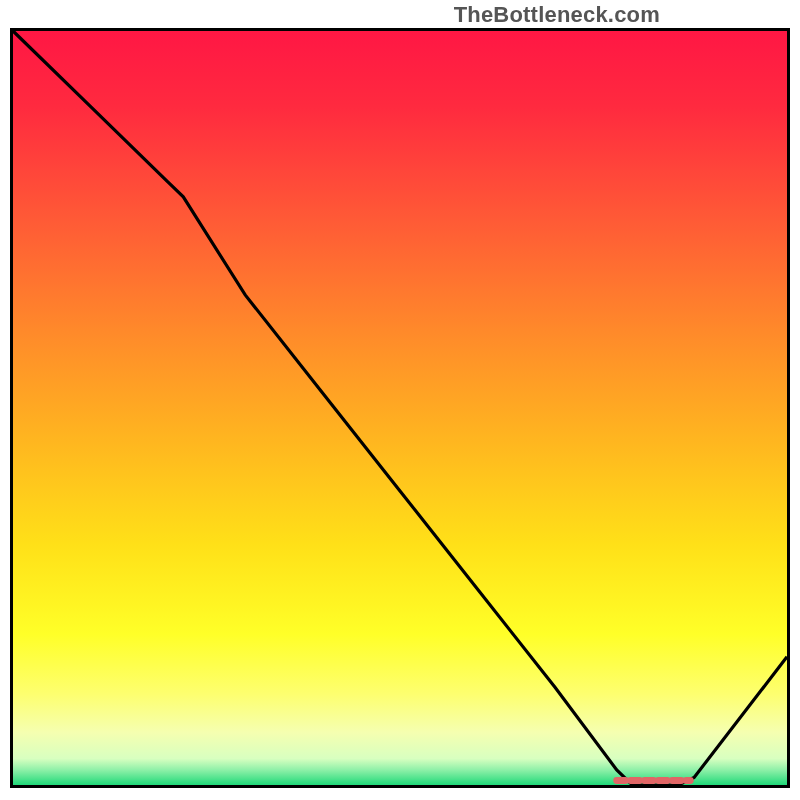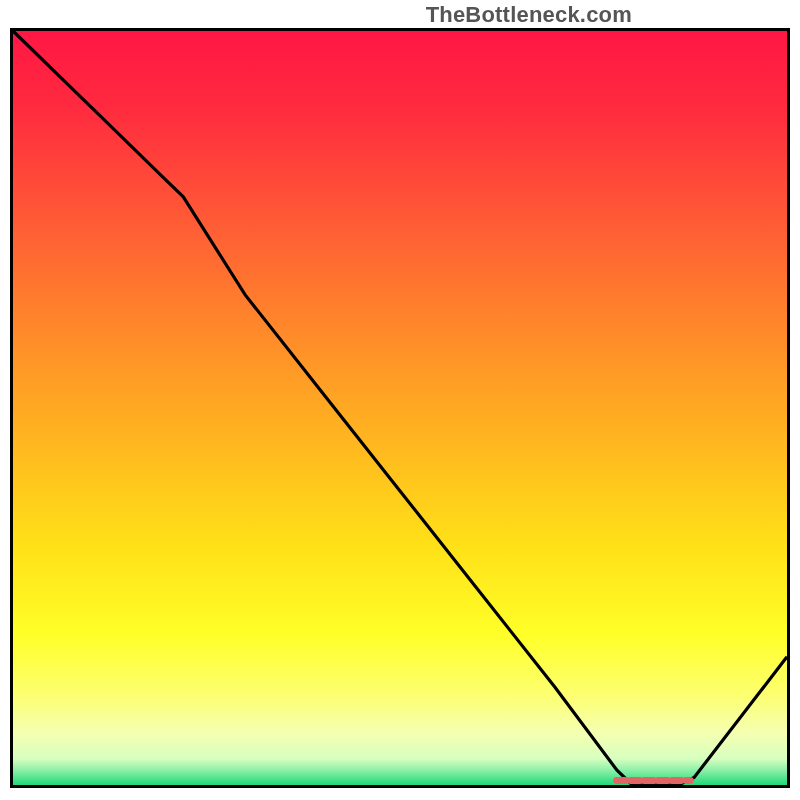--- a/index.html
+++ b/index.html
@@ -8,20 +8,21 @@
     width: 800px;
     height: 800px;
     overflow: hidden;
     background: #fff;
     font-family: Arial, Helvetica, sans-serif;
   }
   .container {
     position: relative;
     width: 644px;
     height: 800px;
+    padding-left: 28px;
   }
   .watermark {
     position: absolute;
     top: 2px;
     right: 12px;
     font-size: 22px;
     font-weight: bold;
     color: #555;
     letter-spacing: 0.2px;
   }

